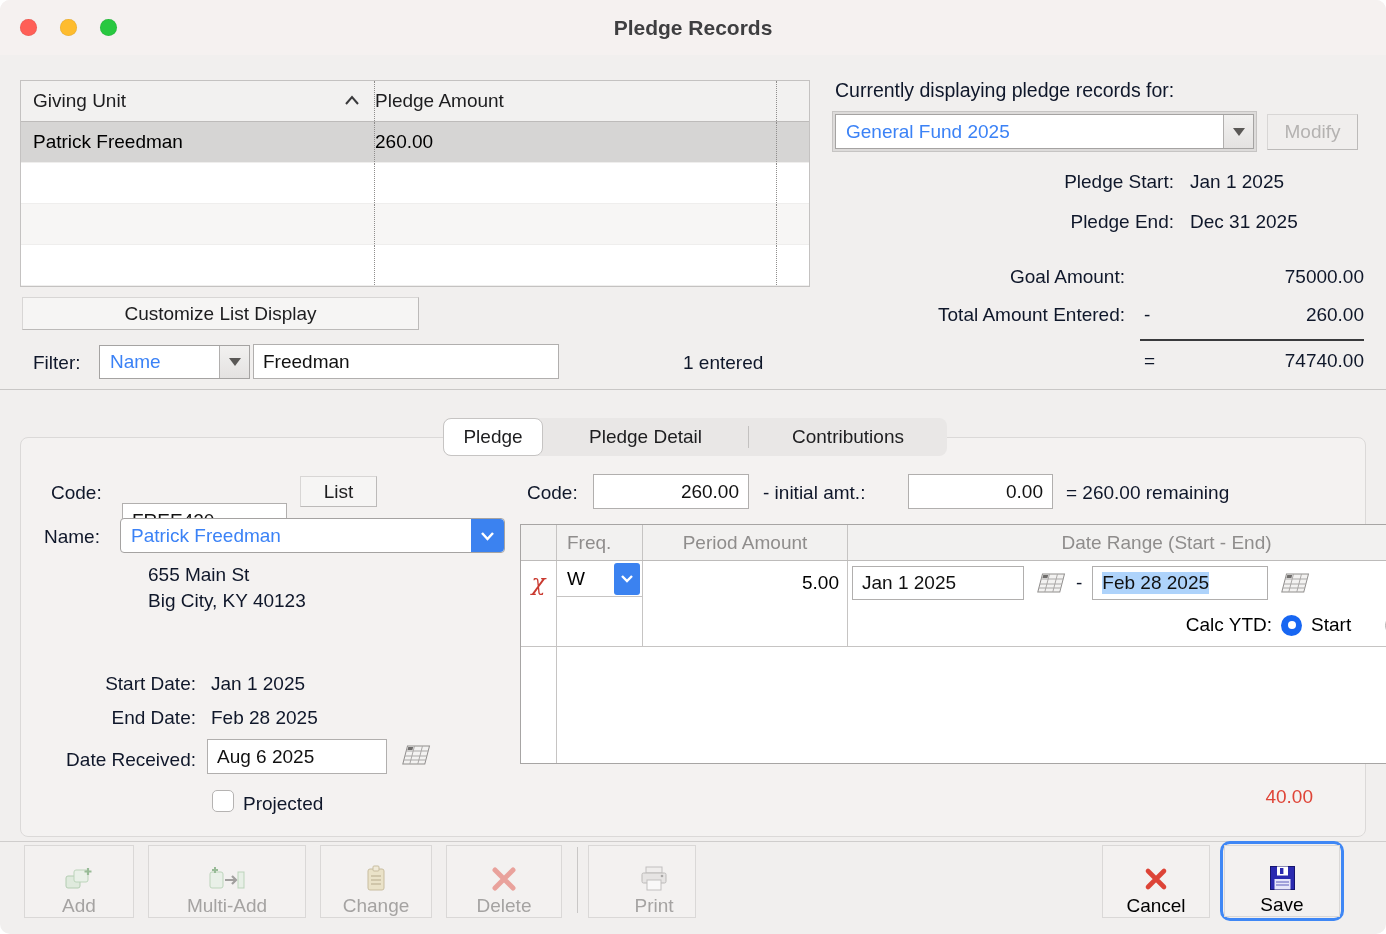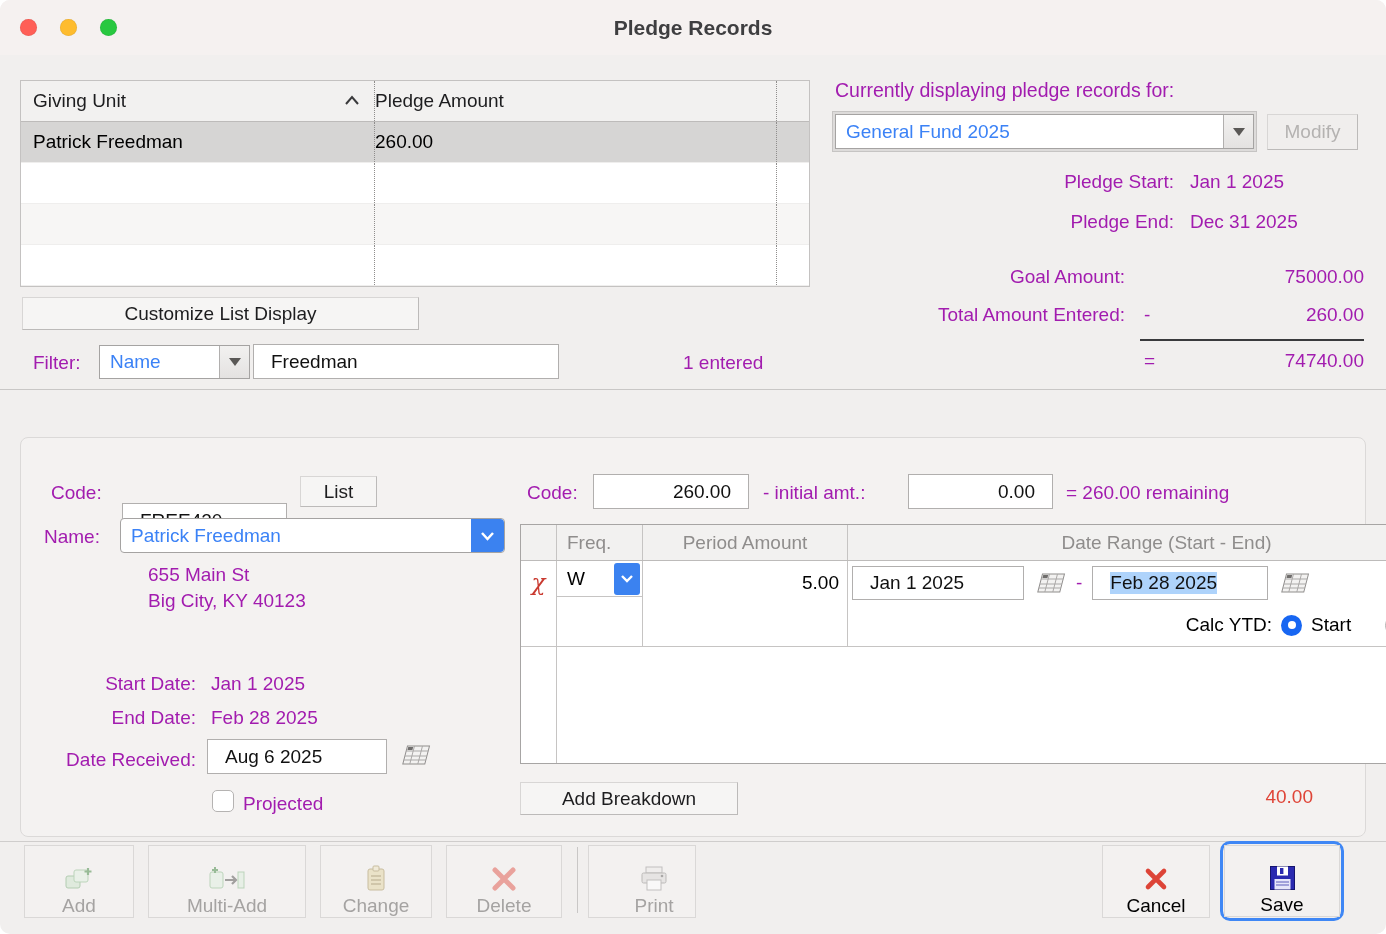--- a/index.html
+++ b/index.html
@@ -1,20 +1,20 @@
 <!DOCTYPE html>
 <html><head>
 <meta charset="utf-8">
 <style>
   * { margin:0; padding:0; box-sizing:border-box; }
   html,body { width:1386px; height:934px; background:#ffffff; }
   body { font-family:"Liberation Sans", sans-serif; overflow:hidden; }
   .window { position:relative; width:1386px; height:934px; background:#f1efee; border-radius:10px; overflow:hidden; }
   .abs { position:absolute; }
-  .lbl { font-size:19px; color:#a21caf; white-space:nowrap; }
+  .lbl { font-size:19px; color:#0f172a; white-space:nowrap; }
   .right { text-align:right; }
   .gray { color:#a5a3a2; }
 
   
   .titlebar { position:absolute; left:0; top:0; width:100%; height:55px; background:#f5f1f0; }
   .win-title { text-align:center; line-height:55px; font-size:21px; font-weight:bold; color:#3e3e40; }
   .light { position:absolute; top:19px; width:17px; height:17px; border-radius:50%; box-shadow:inset 0 0 1px rgba(0,0,0,.25); }
 
   
   .gtable { position:absolute; left:20px; top:80px; width:790px; height:207px; background:#fff; border:1px solid #c4c2c1; display:flex; flex-direction:column; overflow:hidden; }
@@ -22,21 +22,21 @@
   .gt-row { display:flex; flex:0 0 41px; font-size:19px; border-bottom:1px solid #efeeed; background:#fff; }
   .gt-row.sel { background:#d6d5d4; }
   .gt-row.alt { background:#f7f6f5; }
   .gt-c1 { width:353px; display:flex; align-items:center; padding-left:12px; position:relative; }
   .gt-c2 { width:402px; display:flex; align-items:center; padding-right:12px; border-left:1px dotted #8f8d8c; }
   .gt-sc { flex:1; border-left:1px dotted #8f8d8c; }
   .sort-caret { position:absolute; right:14px; top:14px; }
 
   
   .btn { display:flex; align-items:center; justify-content:center; background:#f6f5f4; border:1px solid #d8d6d5; border-right-color:#bcbab9; border-bottom-color:#bcbab9; font-size:19px; color:#1d1d1f; cursor:default; }
-  .tinput { background:#fff; border:1px solid #b1afae; font-size:19px; color:#111; display:flex; align-items:center; padding:0 17px; }
+  .tinput { background:#fff; border:1px solid #b1afae; font-size:19px; color:#111; display:flex; align-items:center; padding:0 9px; }
   .tinput.rt { justify-content:flex-end; }
   .dropdown { background:#fff; border:1px solid #a5a3a2; display:flex; align-items:stretch; font-size:19px; color:#3b82f6; }
   .dd-text { flex:1; display:flex; align-items:center; padding:0 10px; overflow:hidden; }
   .dd-btn { width:30px; background:linear-gradient(#f2f1f0,#e4e2e1); border-left:1px solid #b1afae; display:flex; align-items:center; justify-content:center; }
   .dd-caret { width:0; height:0; border-left:6px solid transparent; border-right:6px solid transparent; border-top:8px solid #5a5856; }
   .combo-blue { width:33px; background:#3b82f0; border-radius:0 4px 4px 0; display:flex; align-items:center; justify-content:center; }
   .sel-ring { border:1px solid #c6c4c3; background:#dddbda; padding:2px; }
 
   
   .panel { position:absolute; left:20px; top:437px; width:1346px; height:400px; background:#f4f2f1; border:1px solid #dbd9d8; border-radius:8px; }
@@ -163,20 +163,26 @@
   <div class="lbl abs right" style="left:835px; top:304px; width:290px;">Total Amount Entered:</div>
   <div class="lbl abs" style="left:1144px; top:304px;">-</div>
   <div class="lbl abs right" style="left:1200px; top:304px; width:164px;">260.00</div>
   <div class="abs" style="left:1140px; top:339px; width:224px; height:2px; background:#3a3a3c;"></div>
   <div class="lbl abs" style="left:1144px; top:350px;">=</div>
   <div class="lbl abs right" style="left:1200px; top:350px; width:164px;">74740.00</div>
 
   <div class="abs" style="left:0; top:389px; width:1386px; height:1px; background:#c9c7c6;"></div>
 
   <div class="panel"></div>
+  <div class="tabbar">
+    <div class="tab active" style="width:100px;">Pledge</div>
+    <div class="tab" style="width:205px;">Pledge Detail</div>
+    <div class="tab-sep"></div>
+    <div class="tab" style="width:198px;">Contributions</div>
+  </div>
 
   <div class="lbl abs" style="left:51px; top:482px;">Code:</div>
   <div class="tinput abs" style="left:122px; top:474px; width:165px; height:35px;margin-top:29px;">
     <span>FREE420</span>
   </div>
   <button class="btn abs" style="left:300px; top:476px; width:77px; height:31px;">List</button>
 
   <div class="lbl abs" style="left:44px; top:526px;">Name:</div>
   <div class="dropdown abs" style="left:120px; top:518px; width:385px; height:35px; border-radius:4px;">
     <div class="dd-text">Patrick Freedman</div>
@@ -283,21 +289,20 @@
     </div>
     <div class="bk-rest">
       <div class="c0"></div>
       <div class="c1" style="border-right:none;"></div>
       <div class="c2" style="border-right:none;"></div>
       <div class="c3"></div>
       <div class="c4"></div>
     </div>
   </div>
 
-  <button class="btn abs" style="left:520px; top:782px; width:218px; height:33px;">Add Breakdown</button>
   <div class="lbl abs right" style="left:1150px; top:786px; width:163px; color:#df4437;">40.00</div>
 
   <div class="abs" style="left:0; top:841px; width:1386px; height:1px; background:#cfcdcc;"></div>
 
   <button class="toolbtn" style="left:24px; width:110px;">
     <svg class="dim" width="28" height="26" viewBox="0 0 28 26">
       <rect x="1" y="10" width="14" height="12" rx="2" fill="#cfe6cf" stroke="#7fae7f"></rect>
       <rect x="9" y="4" width="14" height="12" rx="2" fill="#e2f0e2" stroke="#8fbd8f"></rect>
       <path d="M23 2 v7 M19.5 5.5 h7" stroke="#4f8f4f" stroke-width="2.2" fill="none"></path>
     </svg>

